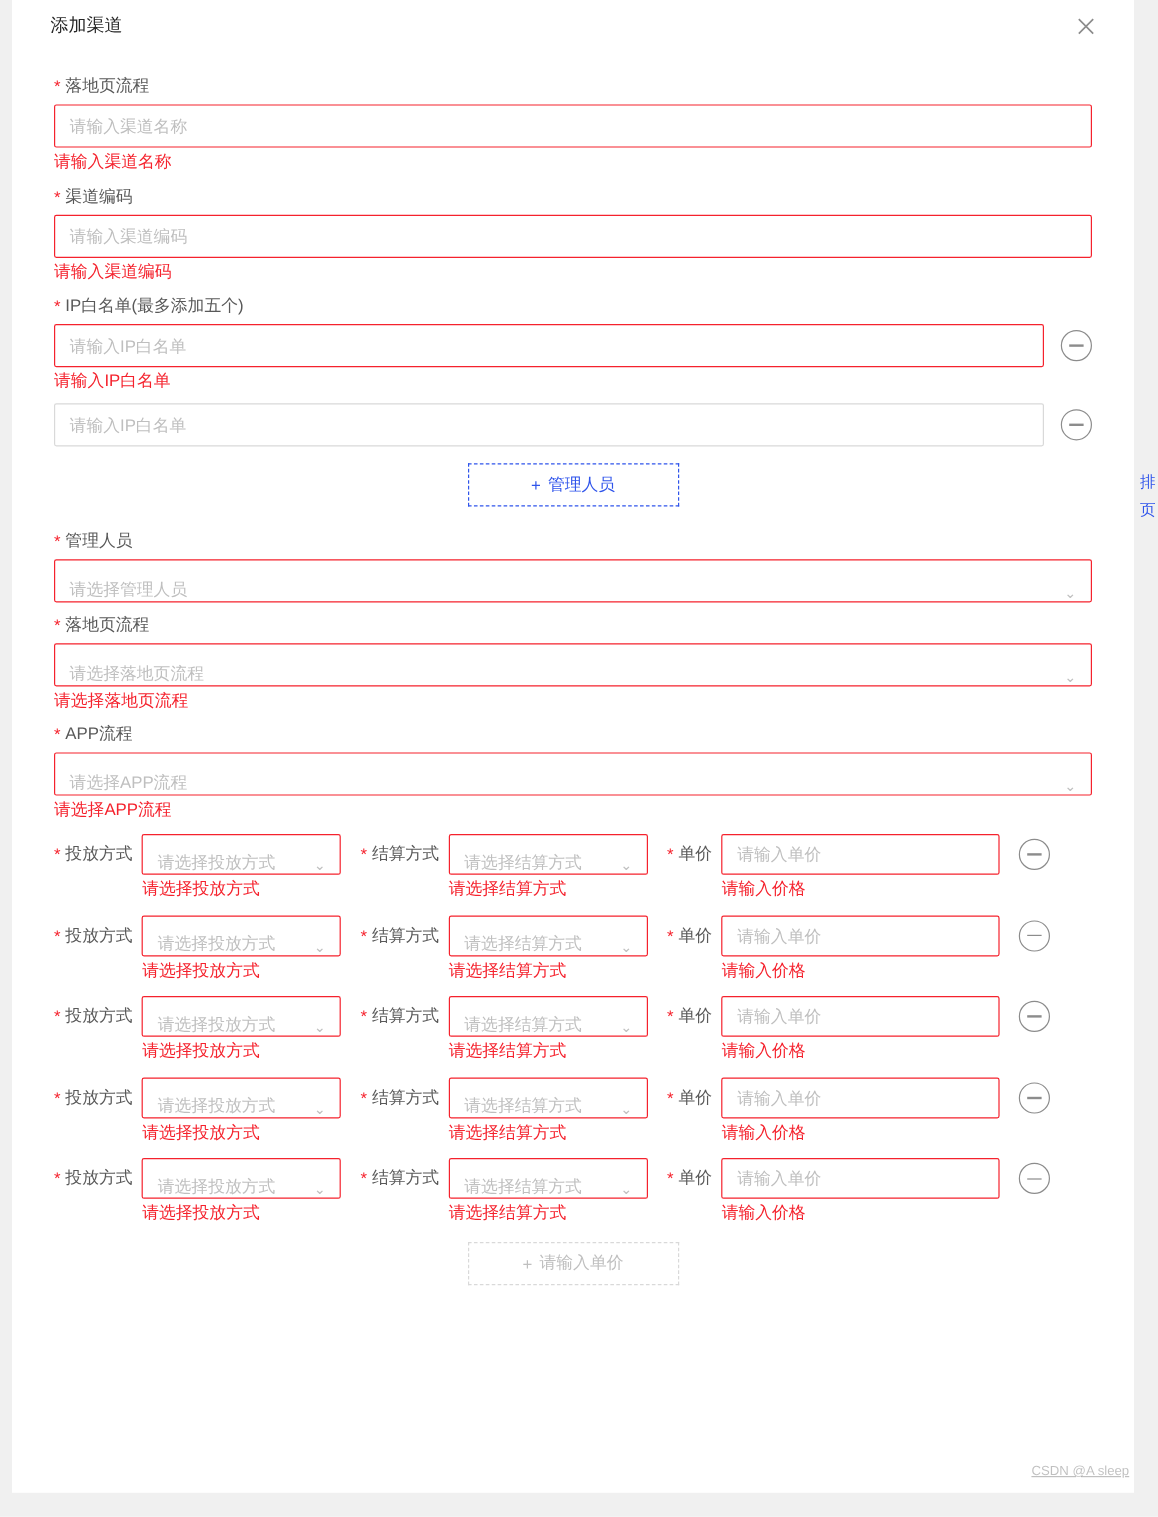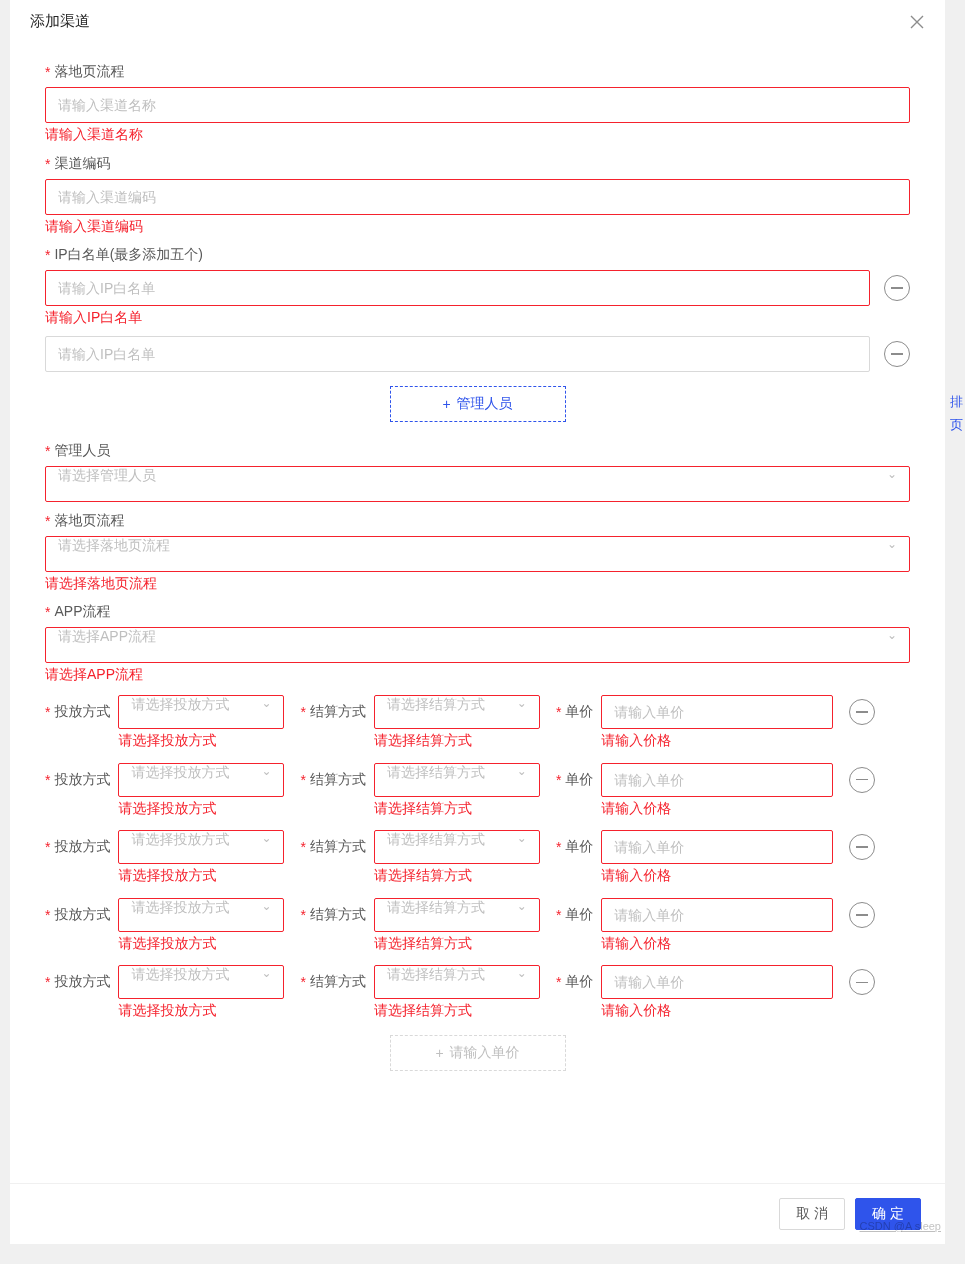--- a/index.html
+++ b/index.html
@@ -17,21 +17,21 @@
       position: absolute;
       left: 10px;
       top: 0;
       right: 20px;
       bottom: 20px;
       background: #fff;
       display: flex;
       flex-direction: column;
     }
     .modal-header {
-      padding: 12px 20px;
+      padding: 12px 32px;
       display: flex;
       justify-content: space-between;
       align-items: center;
       text-align: right;
     }
     .modal-title {
       font-size: 15px;
       color: #262626;
     }
     .close-btn {
@@ -69,21 +69,21 @@
     .error-msg {
       color: #f5222d;
       font-size: 14px;
       margin-top: 2px;
       line-height: 1.4;
     }
     .select-input {
       background: #fff;
       position: relative;
       display: flex;
-      align-items: flex-start;
+      align-items: flex-end;
       cursor: pointer;
     }
     .select-placeholder { color: #bfbfbf; flex: 1; }
     .select-arrow {
       color: #bfbfbf;
       font-size: 12px;
     }
     .ip-row {
       display: flex;
       align-items: center;
@@ -494,20 +494,16 @@
         </div>
       </div>
 
     <div class="dashed-btn disabled">
       <span class="plus-sign">+</span>
       <span>请输入单价</span>
     </div>
 
   </div>
 
-  <div class="modal-footer">
-    <button class="btn">取 消</button>
-    <button class="btn btn-primary">确 定</button>
-  </div>
 
 </div>
 
 <div class="watermark">CSDN @A sleep</div>
 
 </body></html>

